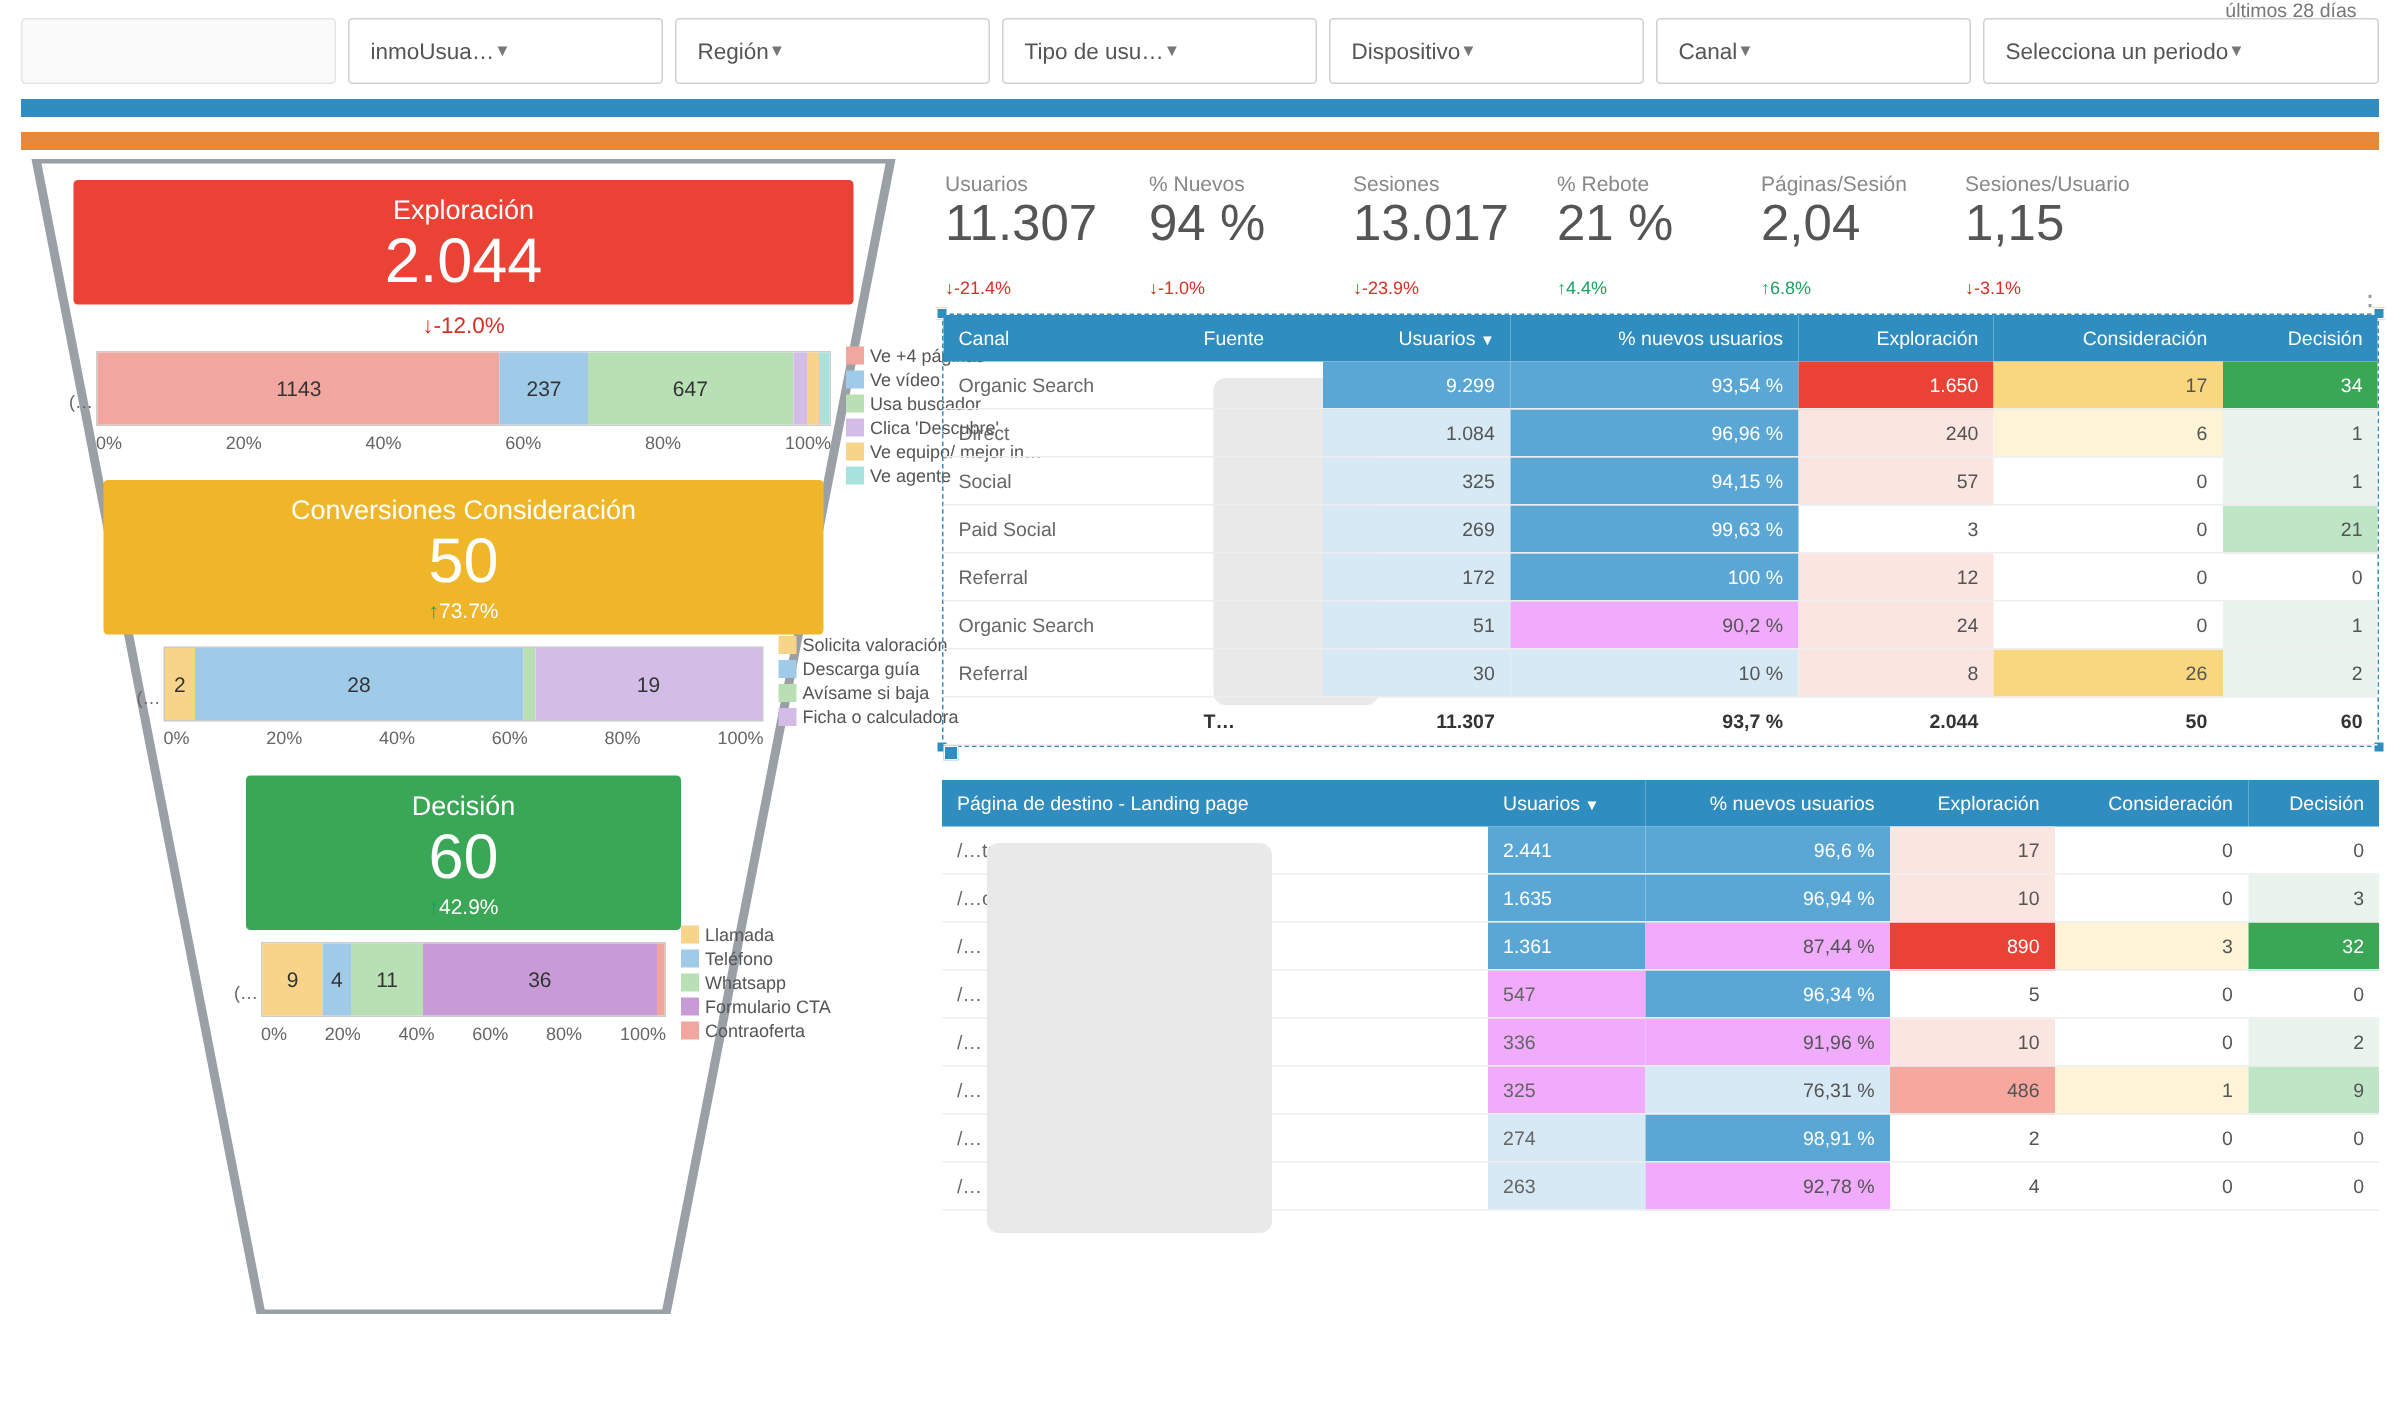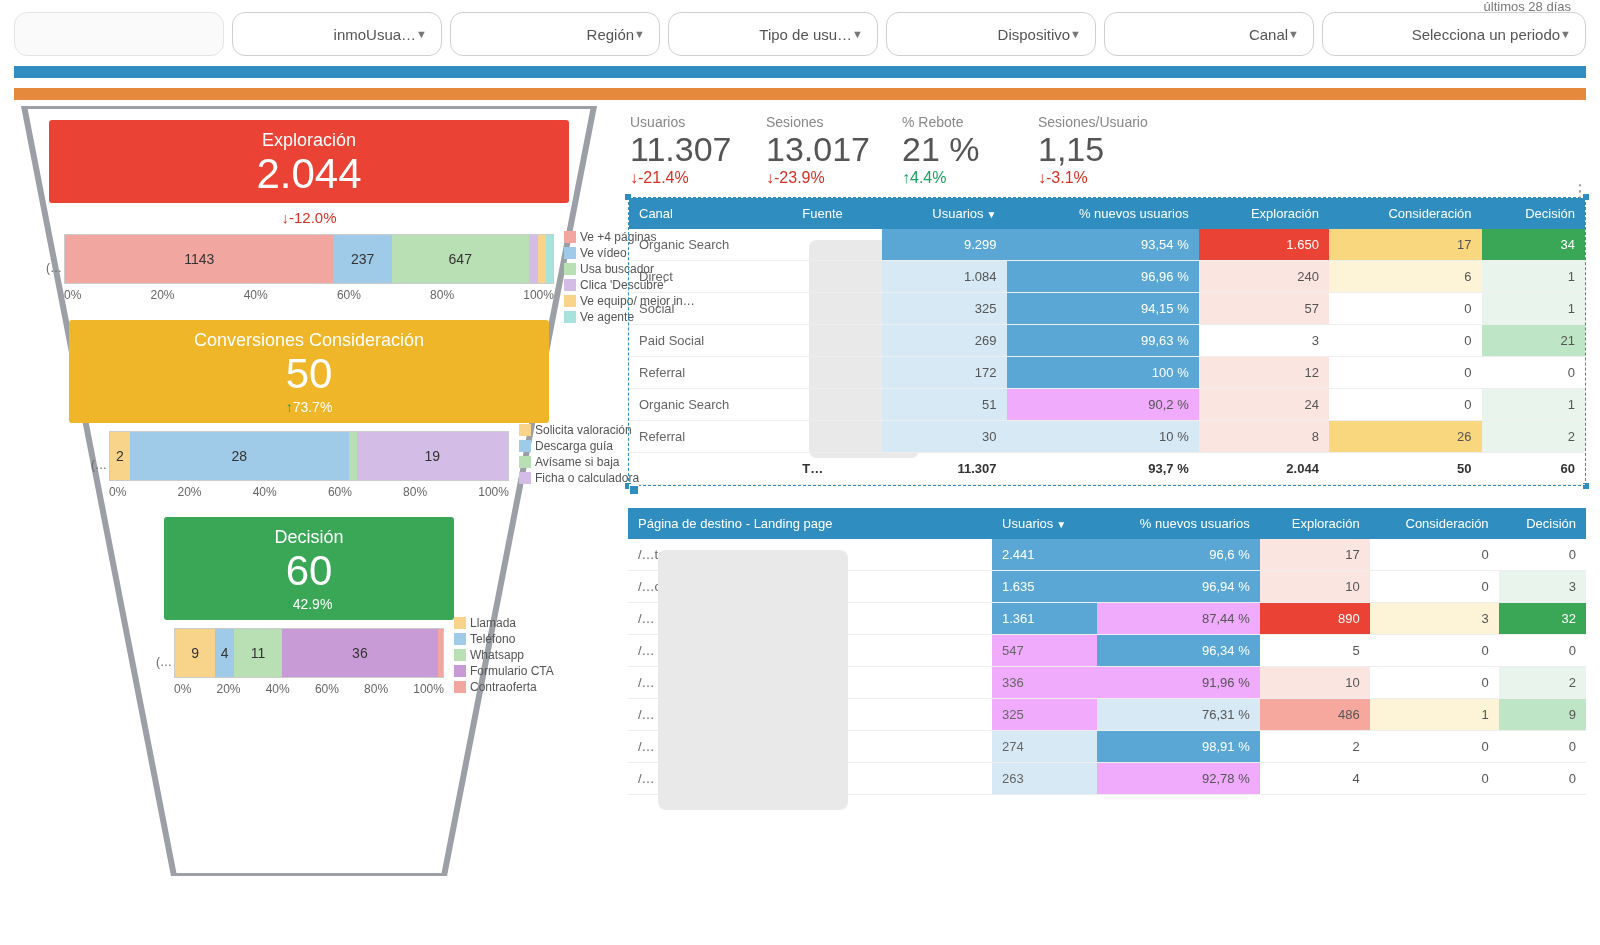--- a/index.html
+++ b/index.html
@@ -1,19 +1,19 @@
 <!DOCTYPE html>
 <html><head>
 <meta charset="utf-8">
 <style>
 * { margin:0; padding:0; box-sizing:border-box; font-family:Arial,Helvetica,sans-serif; }
 body { background:#fff; width:1600px; height:945px; overflow:hidden; position:relative; }
 
 .filters { display:flex; gap:8px; padding:12px 14px 10px; align-items:flex-end; }
-.filter { position:relative; flex:1; height:44px; border:1px solid #d0d0d0; border-radius:13px; display:flex; align-items:center; justify-content:flex-end; padding:0 14px; font-size:15px; color:#555; background:#fff; }
+.filter { position:relative; flex:1; height:44px; border:1px solid #d0d0d0; border-radius:3px; display:flex; align-items:center; justify-content:flex-start; padding:0 14px; font-size:15px; color:#555; background:#fff; }
 .filter.blank { background:#fafafa; border-color:#e4e4e4; }
 .filter .chev { font-size:11px; color:#777; }
 .filter .super { position:absolute; top:-14px; right:14px; font-size:13px; color:#777; }
 
 .bars { padding:0 14px; }
 .bar-blue { height:12px; background:#2f8dbf; margin-bottom:10px; }
 .bar-orange { height:12px; background:#e58a3c; margin-bottom:6px; }
 
 .main { display:flex; padding:0 14px; gap:24px; }
 .left { width:590px; position:relative; }
@@ -38,21 +38,21 @@
 .xaxis { display:flex; justify-content:space-between; font-size:12px; color:#666; margin-top:4px; }
 .ylab { position:absolute; left:-18px; top:50%; transform:translateY(-50%); font-size:12px; color:#666; }
 .legend { font-size:12px; color:#555; position:absolute; }
 .legend div { display:flex; align-items:center; gap:4px; margin-bottom:2px; white-space:nowrap; }
 .legend .sw { width:12px; height:12px; display:inline-block; }
 
 .kpis { display:flex; gap:26px; padding:8px 0 10px 2px; }
 .kpi { min-width:110px; }
 .kpi-label { font-size:14px; color:#888; }
 .kpi-val { font-size:34px; color:#555; font-weight:400; }
-.kpi-delta { font-size:16px; margin-top:0; }
+.kpi-delta { font-size:12px; margin-top:16px; }
 .kpi-delta.neg{color:#d93025}.kpi-delta.pos{color:#1aa260}
 
 .tbl { width:100%; border-collapse:collapse; font-size:13px; position:relative; }
 .tbl th { background:#2f8dbf; color:#fff; font-weight:400; padding:8px 10px; text-align:right; }
 .tbl th:first-child, .tbl th:nth-child(2) { text-align:left; }
 .tbl td { padding:8px 10px; text-align:right; border-bottom:1px solid #eee; color:#555; }
 .tbl td:first-child, .tbl td:nth-child(2) { text-align:left; color:#666; }
 .tbl tr.total td { font-weight:bold; color:#333; border-top:1px solid #aaa; }
 .tbl td.hm-blue1{background:#5aa7d6;color:#fff}
 .tbl td.hm-blue2{background:#f0abfc}
@@ -285,28 +285,38 @@
   </div>
 
   <div class="right">
     <div class="kpis">
       <div class="kpi">
           <div class="kpi-label">Usuarios</div>
           <div class="kpi-val">11.307</div>
           <div class="kpi-delta neg down">-21.4%</div>
         </div>
       <div class="kpi">
+          <div class="kpi-label">% Nuevos</div>
+          <div class="kpi-val">94 %</div>
+          <div class="kpi-delta neg down">-1.0%</div>
+        </div>
+      <div class="kpi">
           <div class="kpi-label">Sesiones</div>
           <div class="kpi-val">13.017</div>
           <div class="kpi-delta neg down">-23.9%</div>
         </div>
       <div class="kpi">
           <div class="kpi-label">% Rebote</div>
           <div class="kpi-val">21 %</div>
           <div class="kpi-delta pos up">4.4%</div>
+        </div>
+      <div class="kpi">
+          <div class="kpi-label">Páginas/Sesión</div>
+          <div class="kpi-val">2,04</div>
+          <div class="kpi-delta pos up">6.8%</div>
         </div>
       <div class="kpi">
           <div class="kpi-label">Sesiones/Usuario</div>
           <div class="kpi-val">1,15</div>
           <div class="kpi-delta neg down">-3.1%</div>
         </div>
     </div>
 
     <div class="selection-frame" style="position:relative">
       <span class="more-dots">⋮</span>

